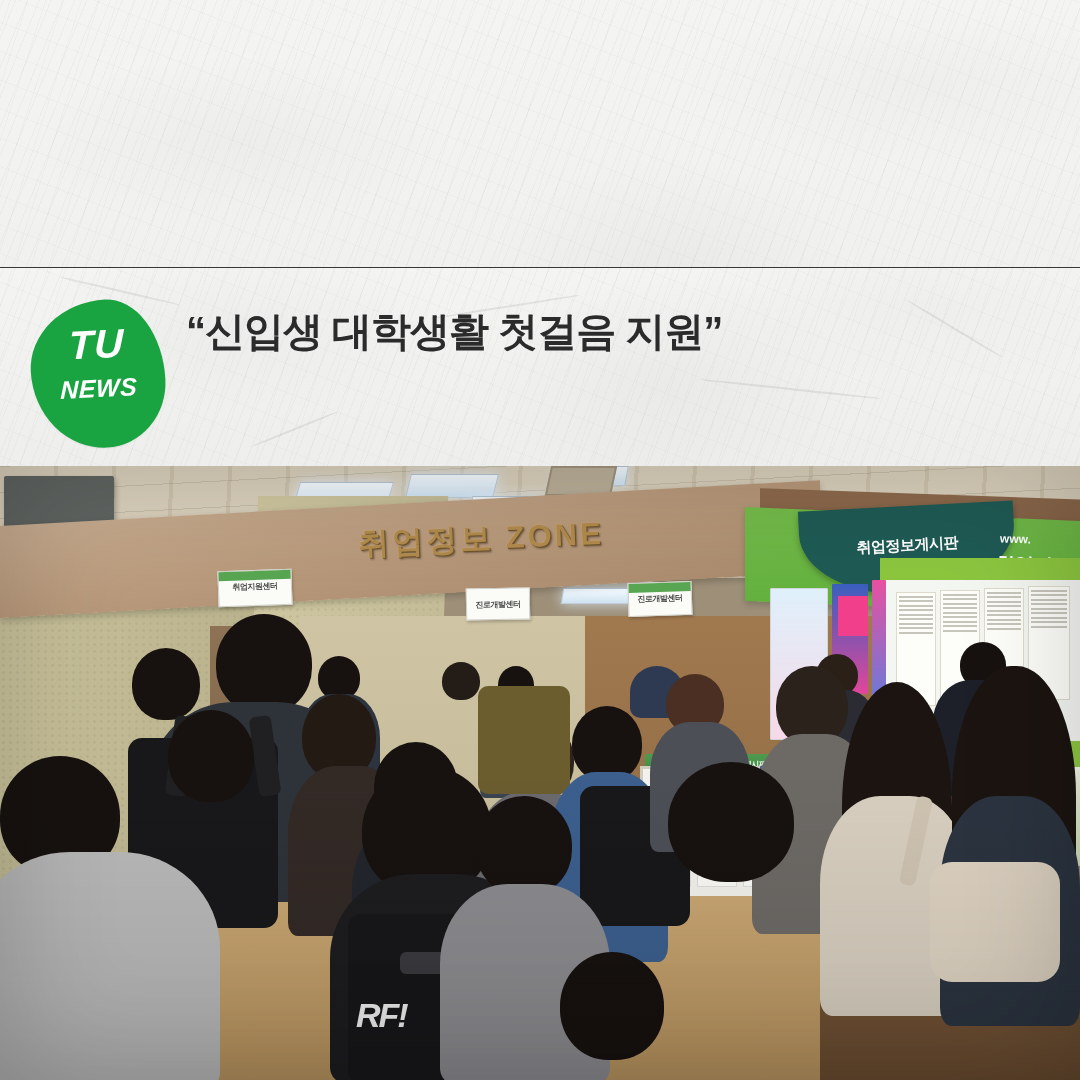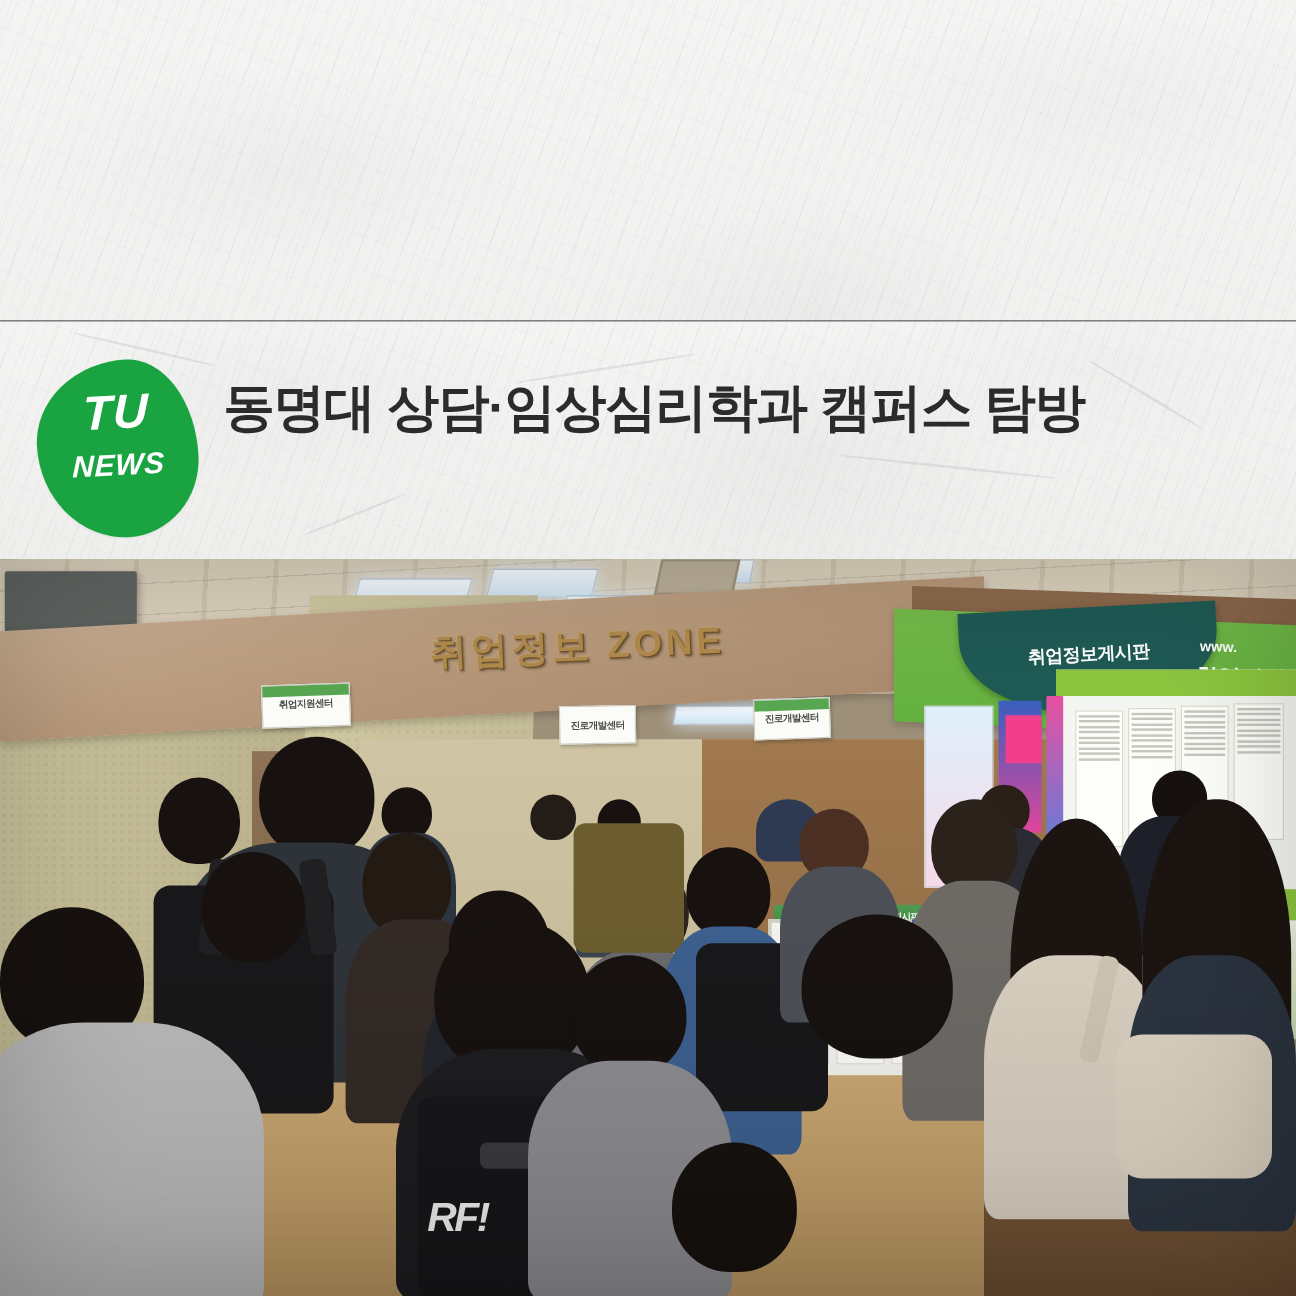--- a/index.html
+++ b/index.html
@@ -177,21 +177,21 @@
     <div class="fiber" style="left:250px;top:160px;width:90px;height:2px;transform:rotate(-22deg);"></div>
     <div class="fiber" style="left:900px;top:60px;width:110px;height:2px;transform:rotate(31deg);"></div>
   </div>
 
   <div class="logo">
     <div class="tu">TU</div>
     <div class="news">NEWS</div>
   </div>
 
   <div class="headline">
-    <div class="hl-line hl-2">동명대 상담·임상심리학과 캠퍼스 탐방</div>
+    <div class="hl-line hl-1">“신입생 대학생활 첫걸음 지원”</div>
   </div>
 
   <div class="photo">
 
     <div class="ph ceiling"></div>
     <div class="ph ceil-grid"></div>
     <div class="ph light" style="left:296px;top:16px;width:92px;height:26px;transform:skewX(-16deg);"></div>
     <div class="ph light" style="left:408px;top:8px;width:86px;height:22px;transform:skewX(-14deg);"></div>
     <div class="ph light" style="left:470px;top:30px;width:80px;height:20px;transform:skewX(-12deg);"></div>
     <div class="ph light" style="left:560px;top:44px;width:74px;height:18px;transform:skewX(-10deg);"></div>

